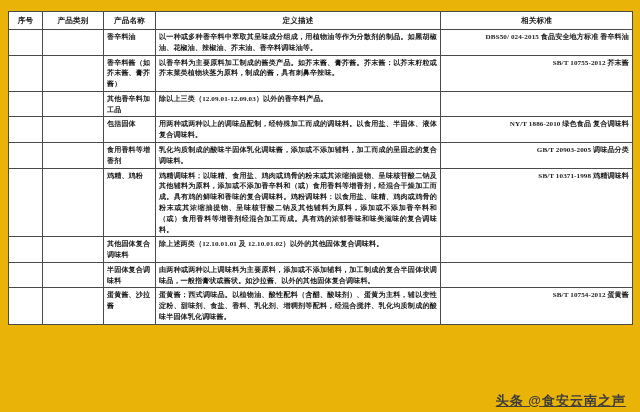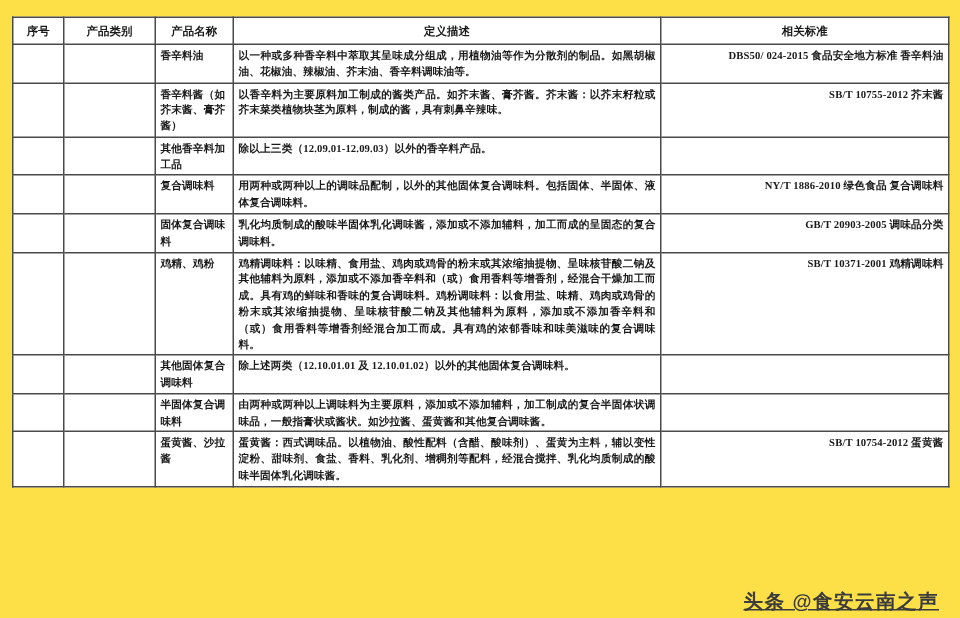--- a/index.html
+++ b/index.html
@@ -13,21 +13,21 @@
     overflow: hidden;
     font-family: "Liberation Serif", "DejaVu Serif", serif;
     color: #1a1a1a;
     position: relative;
   }
   .page {
     position: absolute;
     left: 0; top: 0;
     width: 640px;
     height: 412px;
-    background: #fde047;
+    background: #eab308;
   }
   .table-wrap {
     position: absolute;
     left: 8px;
     top: 11px;
     width: 624px;
   }
   table.spec-table {
     border-collapse: collapse;
     table-layout: fixed;
@@ -129,50 +129,50 @@
           <tr>
             <td class="seq-cell"></td>
             <td class="cat-cell"></td>
             <td class="name-cell">其他香辛料加工品</td>
             <td class="def-cell">除以上三类（12.09.01-12.09.03）以外的香辛料产品。</td>
             <td class="std-cell"></td>
           </tr>
           <tr>
             <td class="seq-cell"></td>
             <td class="cat-cell"></td>
-            <td class="name-cell">复合调味料</td>
-            <td class="def-cell">用两种或两种以上的调味品配制，以外的其他固体复合调味料。包括固体、半固体、液体复合调味料。</td>
+            <td class="name-cell">包括固体</td>
+            <td class="def-cell">用两种或两种以上的调味品配制，经特殊加工而成的调味料。以食用盐、半固体、液体复合调味料。</td>
             <td class="std-cell">NY/T 1886-2010 绿色食品  复合调味料</td>
           </tr>
           <tr>
             <td class="seq-cell"></td>
             <td class="cat-cell"></td>
-            <td class="name-cell">固体复合调味料</td>
+            <td class="name-cell">食用香料等增香剂</td>
             <td class="def-cell">乳化均质制成的酸味半固体乳化调味酱，添加或不添加辅料，加工而成的呈固态的复合调味料。</td>
             <td class="std-cell">GB/T 20903-2005 调味品分类</td>
           </tr>
           <tr>
             <td class="seq-cell"></td>
             <td class="cat-cell"></td>
             <td class="name-cell">鸡精、鸡粉</td>
             <td class="def-cell">鸡精调味料：以味精、食用盐、鸡肉或鸡骨的粉末或其浓缩抽提物、呈味核苷酸二钠及其他辅料为原料，添加或不添加香辛料和（或）食用香料等增香剂，经混合干燥加工而成。具有鸡的鲜味和香味的复合调味料。鸡粉调味料：以食用盐、味精、鸡肉或鸡骨的粉末或其浓缩抽提物、呈味核苷酸二钠及其他辅料为原料，添加或不添加香辛料和（或）食用香料等增香剂经混合加工而成。具有鸡的浓郁香味和味美滋味的复合调味料。</td>
-            <td class="std-cell">SB/T 10371-2001 鸡精调味料</td>
+            <td class="std-cell">SB/T 10371-1998 鸡精调味料</td>
           </tr>
           <tr>
             <td class="seq-cell"></td>
             <td class="cat-cell"></td>
             <td class="name-cell">其他固体复合调味料</td>
             <td class="def-cell">除上述两类（12.10.01.01 及 12.10.01.02）以外的其他固体复合调味料。</td>
             <td class="std-cell"></td>
           </tr>
           <tr>
             <td class="seq-cell"></td>
             <td class="cat-cell"></td>
             <td class="name-cell">半固体复合调味料</td>
-            <td class="def-cell">由两种或两种以上调味料为主要原料，添加或不添加辅料，加工制成的复合半固体状调味品，一般指膏状或酱状。如沙拉酱、蛋黄酱和其他复合调味酱。</td>
+            <td class="def-cell">由两种或两种以上调味料为主要原料，添加或不添加辅料，加工制成的复合半固体状调味品，一般指膏状或酱状。如沙拉酱、以外的其他固体复合调味料。</td>
             <td class="std-cell"></td>
           </tr>
           <tr>
             <td class="seq-cell"></td>
             <td class="cat-cell"></td>
             <td class="name-cell">蛋黄酱、沙拉酱</td>
             <td class="def-cell">蛋黄酱：西式调味品。以植物油、酸性配料（含醋、酸味剂）、蛋黄为主料，辅以变性淀粉、甜味剂、食盐、香料、乳化剂、增稠剂等配料，经混合搅拌、乳化均质制成的酸味半固体乳化调味酱。</td>
             <td class="std-cell">SB/T 10754-2012  蛋黄酱</td>
           </tr>
         </tbody>

